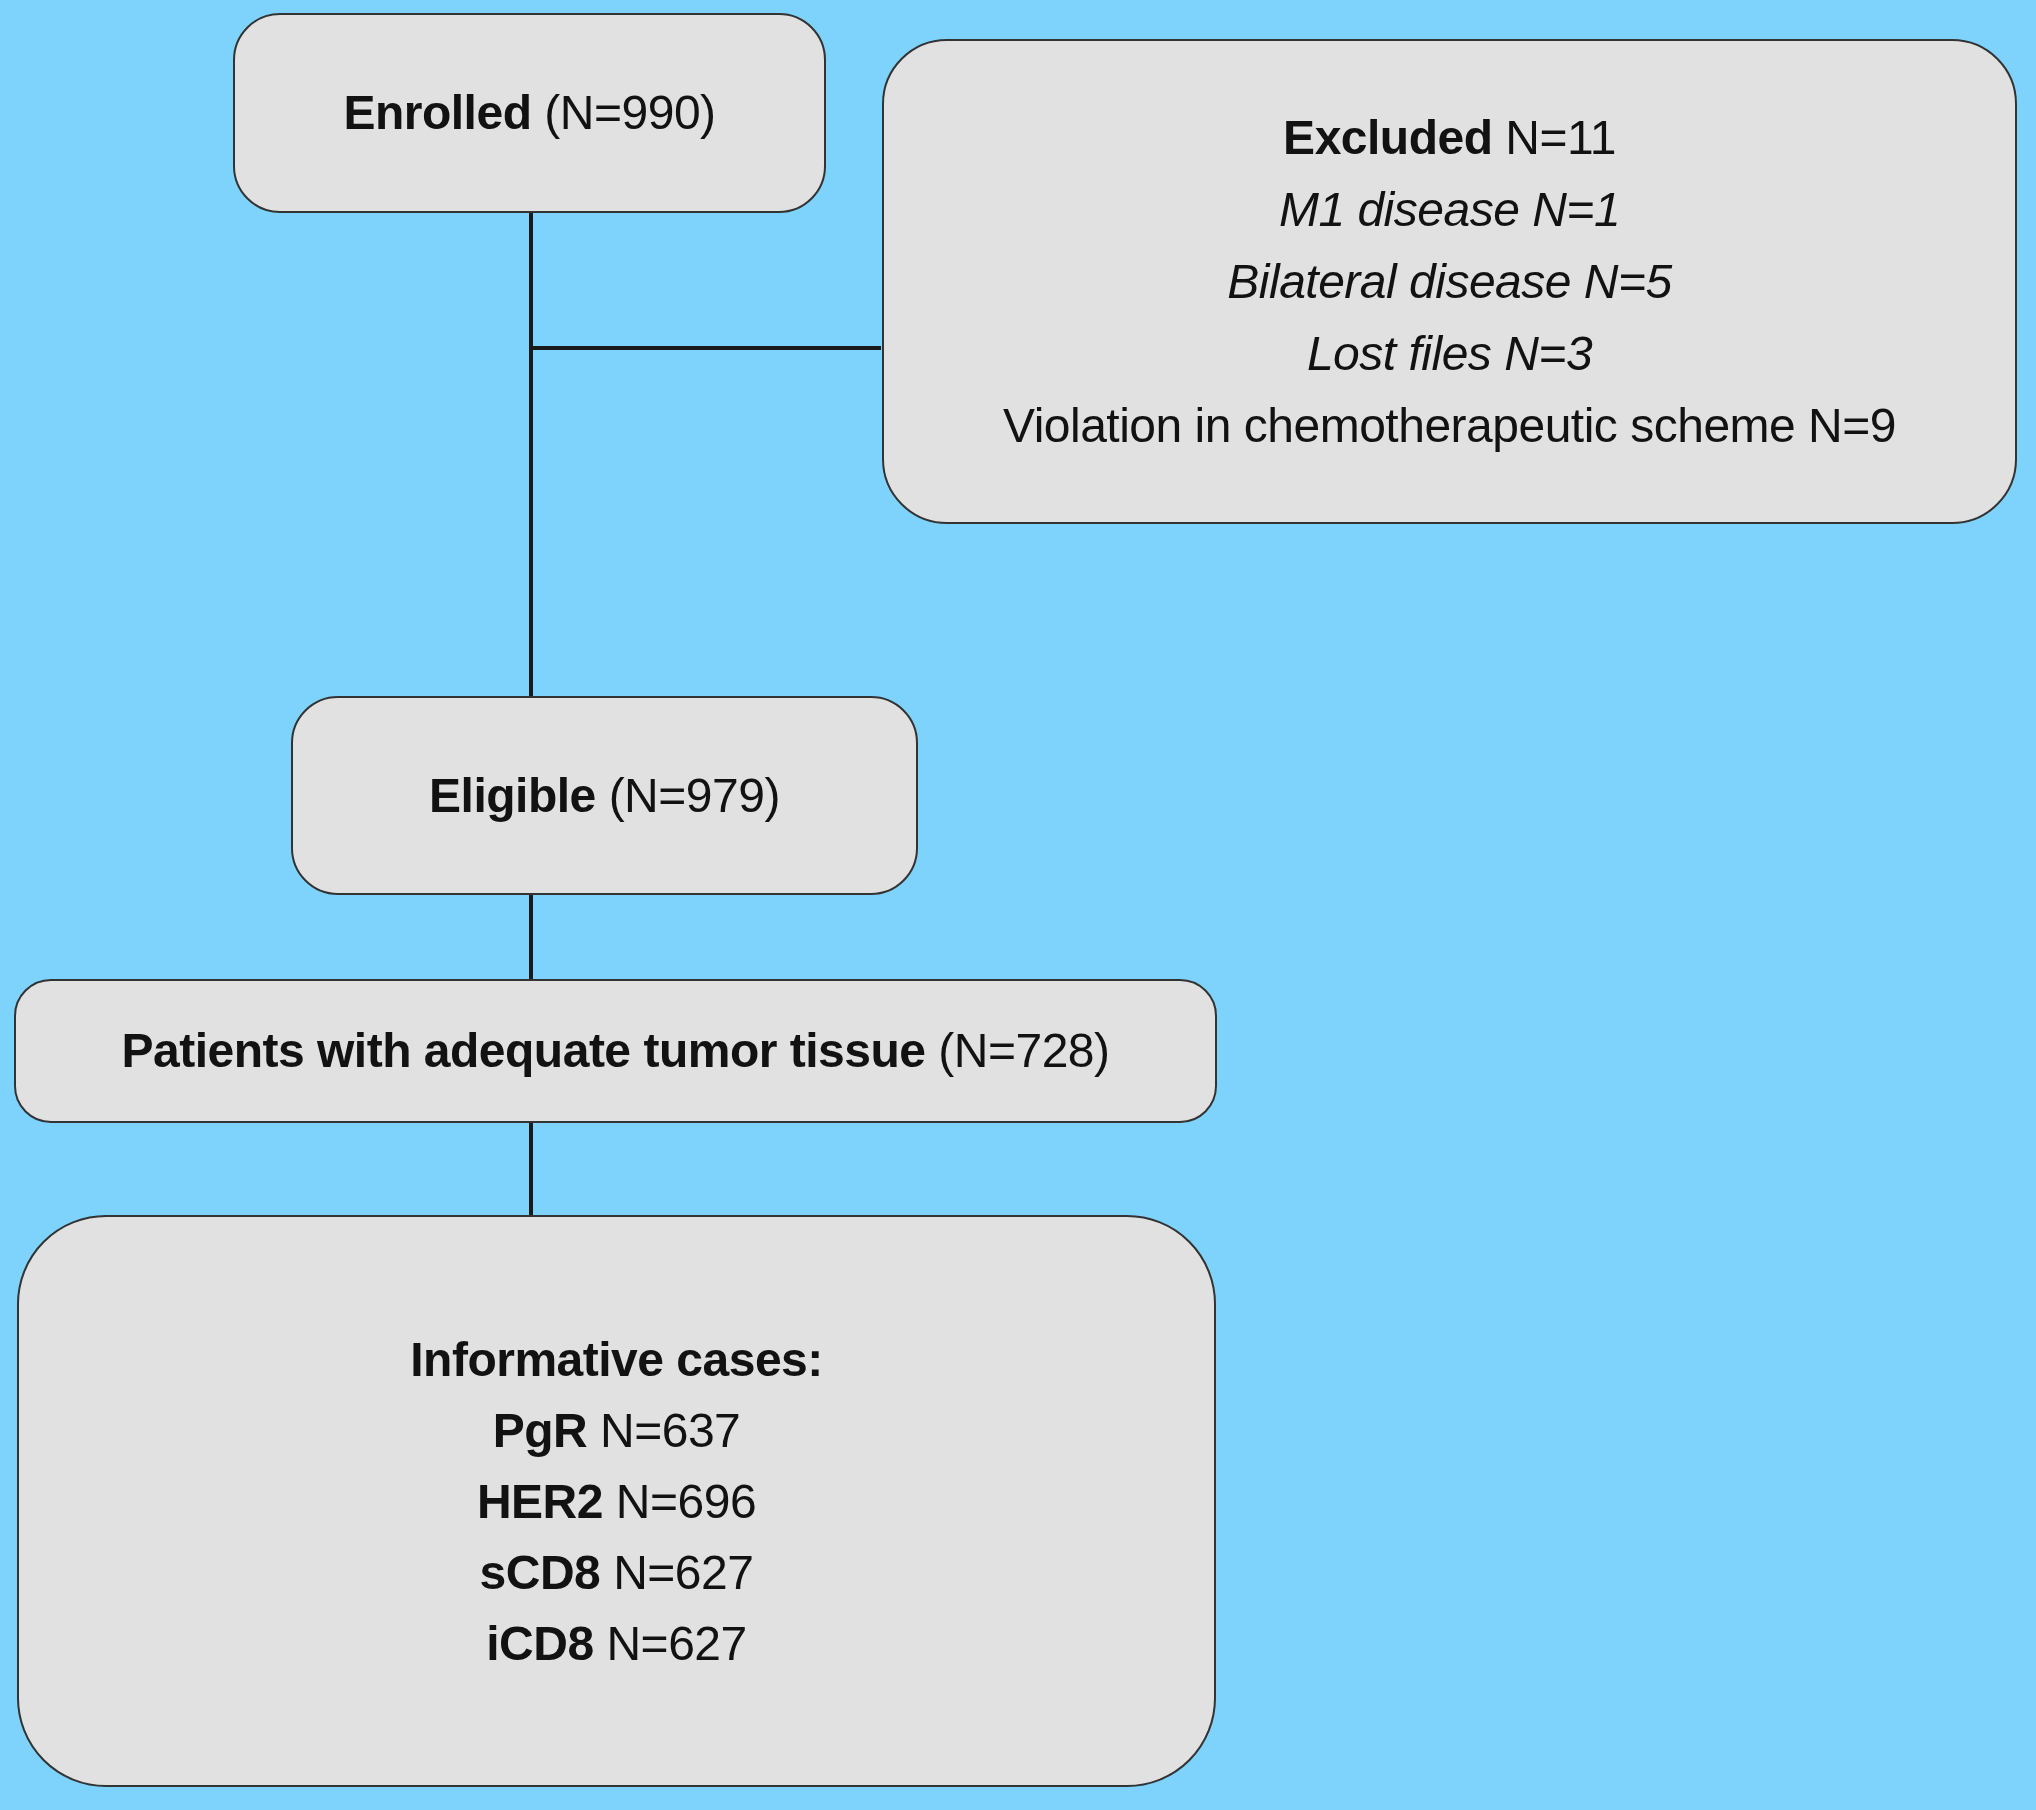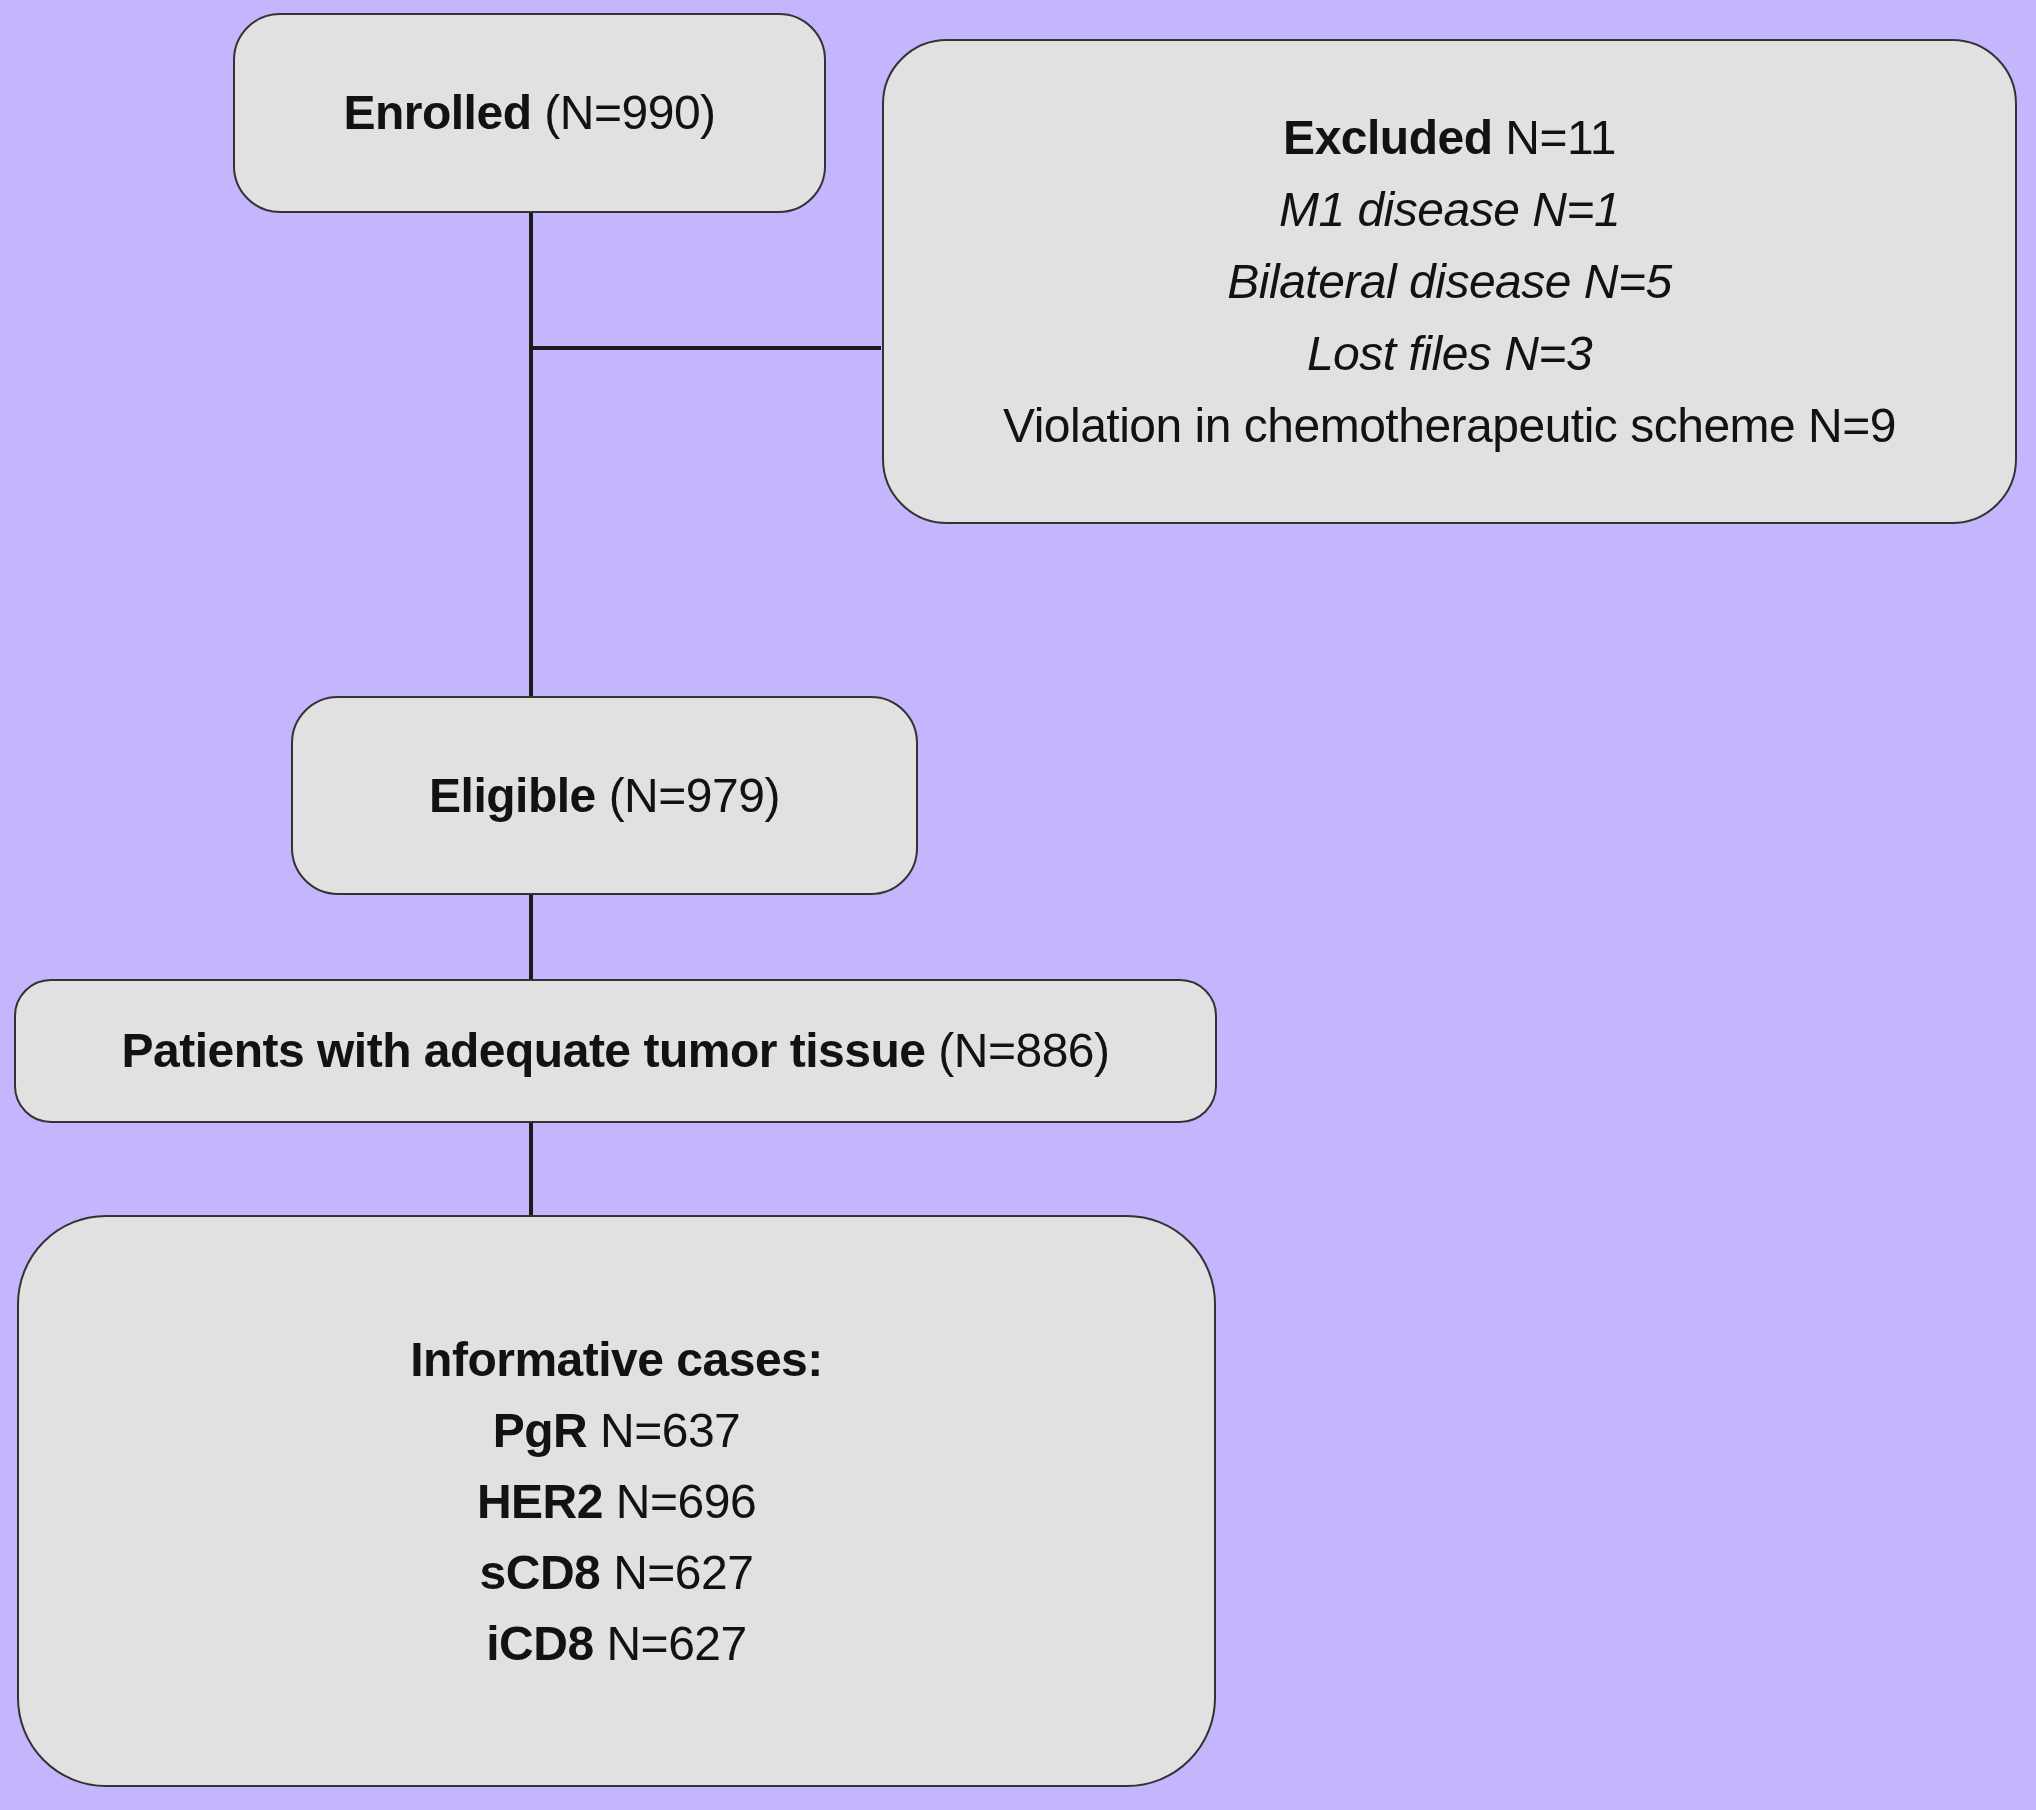--- a/index.html
+++ b/index.html
@@ -4,21 +4,21 @@
 <style>
   html, body {
     margin: 0;
     padding: 0;
     background: #ffffff;
   }
   .canvas {
     position: relative;
     width: 2037px;
     height: 1810px;
-    background: #c4b5fd;
+    background: #7dd3fc;
     font-family: "Liberation Sans", sans-serif;
     color: #121212;
     overflow: hidden;
     text-decoration: underline;
   }
   .box {
     position: absolute;
     box-sizing: border-box;
     background: var(--box-fill, #e1e1e1);
     border: 2.8px solid var(--box-border, #333333);
@@ -73,21 +73,21 @@
     <div class="excl-line it">Bilateral disease N=5</div>
     <div class="excl-line it">Lost files N=3</div>
     <div class="excl-line">Violation in chemotherapeutic scheme N=9</div>
   </div>
 
   <div class="box" id="box-eligible">
     <div class="one-line"><span class="b">Eligible</span><span> (N=979)</span></div>
   </div>
 
   <div class="box" id="box-adequate">
-    <div class="one-line"><span class="b">Patients with adequate tumor tissue</span><span> (N=886)</span></div>
+    <div class="one-line"><span class="b">Patients with adequate tumor tissue</span><span> (N=728)</span></div>
   </div>
 
   <div class="box" id="box-informative">
     <div class="info-line b">Informative cases:</div>
     <div class="info-line"><span class="b">PgR</span><span> N=637</span></div>
     <div class="info-line"><span class="b">HER2</span><span> N=696</span></div>
     <div class="info-line"><span class="b">sCD8</span><span> N=627</span></div>
     <div class="info-line"><span class="b">iCD8</span><span> N=627</span></div>
   </div>
 

